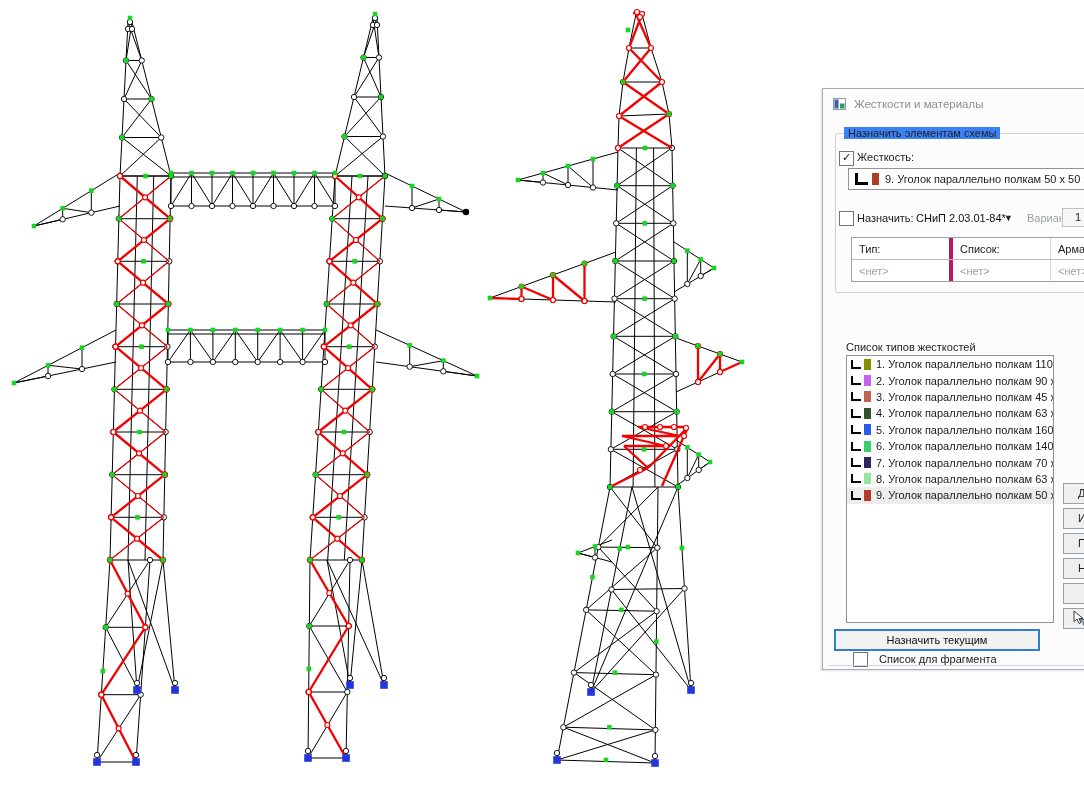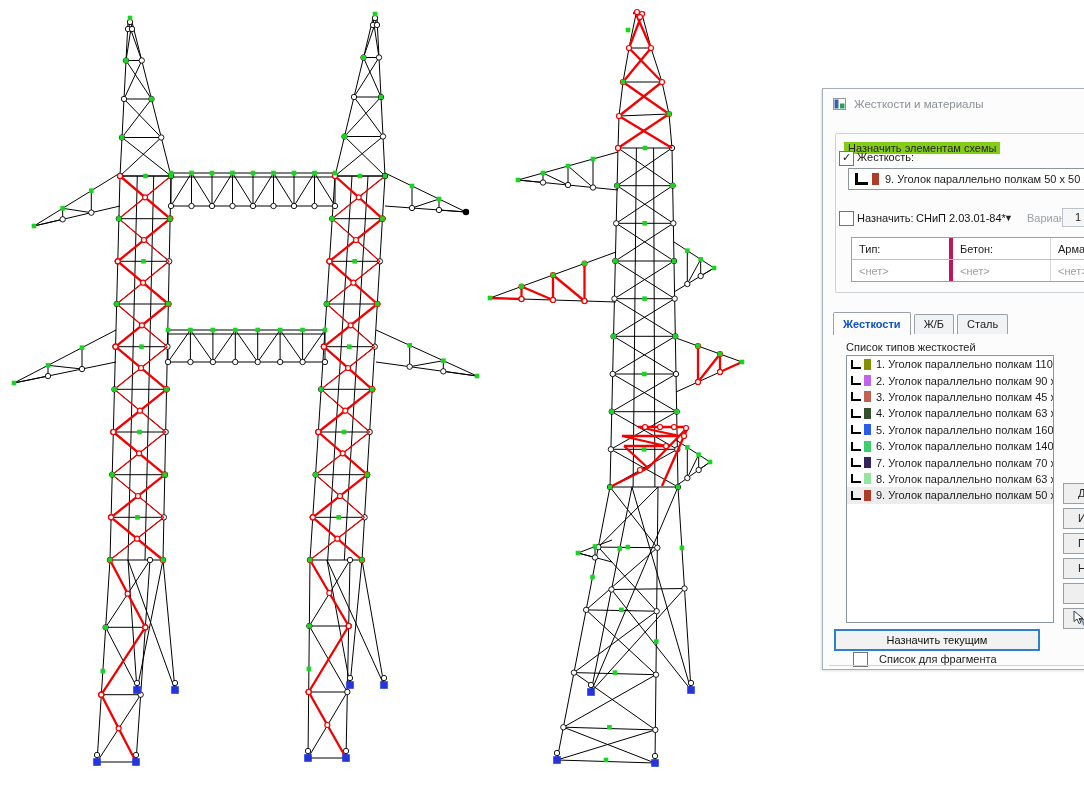--- a/index.html
+++ b/index.html
@@ -17,21 +17,21 @@
     background:#fcfcfc;border:1px solid #a8aeb5;
     box-shadow:-1px 1px 2px rgba(0,0,0,0.12);
     font-size:11px;color:#1a1a1a;
   }
   .titlebar{position:absolute;left:0;top:0;right:0;height:30px;display:flex;align-items:center;
     padding-left:10px;color:#8b9096;font-size:11.5px;background:#fcfcfc;}
   .titlebar .ticon{margin-right:8px;display:inline-flex;}
 
   .groupbox{position:absolute;left:12px;top:44px;width:256px;height:158px;
     border:1px solid #cdd2d7;border-radius:2px;}
-  .grouplegend{position:absolute;left:8px;top:-7px;background:#84cc16;padding:0 4px;color:#222;margin-top:15px;}
+  .grouplegend{position:absolute;left:8px;top:-7px;background:#3b82f6;padding:0 4px;color:#222;}
 
   .cbx{position:absolute;width:13px;height:13px;border:1px solid #70757a;background:#fff;
     font-size:11px;line-height:11px;text-align:center;color:#111;}
   .cbx.checked:before{content:"\2713";position:relative;top:0px;font-weight:bold;}
   .cbx-label{position:absolute;white-space:nowrap;}
 
   .stiff-field{position:absolute;left:25px;top:79px;width:245px;height:20px;background:#fff;
     border:1px solid #8d959c;display:flex;align-items:center;padding-left:6px;overflow:hidden;white-space:nowrap;}
   .angle{display:inline-block;width:10px;height:9px;border-left:3px solid #000;border-bottom:3px solid #000;margin-right:4px;flex:none;}
   .swatch{display:inline-block;width:7px;height:12px;margin-right:6px;flex:none;}
@@ -506,35 +506,30 @@
   <span class="cbx" style="left:16px;top:122px;"></span>
   <span class="cbx-label" style="left:34px;top:123px;">Назначить:</span>
   <span class="norm-text">СНиП 2.03.01-84*</span>
   <span class="caret">▼</span>
   <span class="variant-label">Вариант</span>
   <span class="variant-field">1</span>
 
   <div class="mat-table">
     <div class="mat-row hdr">
       <span class="mat-cell c1">Тип:</span>
-      <span class="mat-cell c2">Бетон:</span>
+      <span class="mat-cell c2">Список:</span>
       <span class="mat-cell c3">Арматура</span>
     </div>
     <div class="mat-row vals">
       <span class="mat-cell c1">&lt;нет&gt;</span>
       <span class="mat-cell c2">&lt;нет&gt;</span>
       <span class="mat-cell c3">&lt;нет&gt;</span>
     </div>
   </div>
 
-  <div class="tabs">
-    <div class="tab active">Жесткости</div>
-    <div class="tab">Ж/Б</div>
-    <div class="tab">Сталь</div>
-  </div>
 
   <span class="list-title">Список типов жесткостей</span>
   <div class="listbox">
       <div class="lrow">
         <span class="angle"></span>
         <span class="swatch" style="background: rgb(133, 144, 0);"></span>
         <span class="ltext">1. Уголок параллельно полкам 110 x 1</span>
       </div>
       <div class="lrow">
         <span class="angle"></span>

